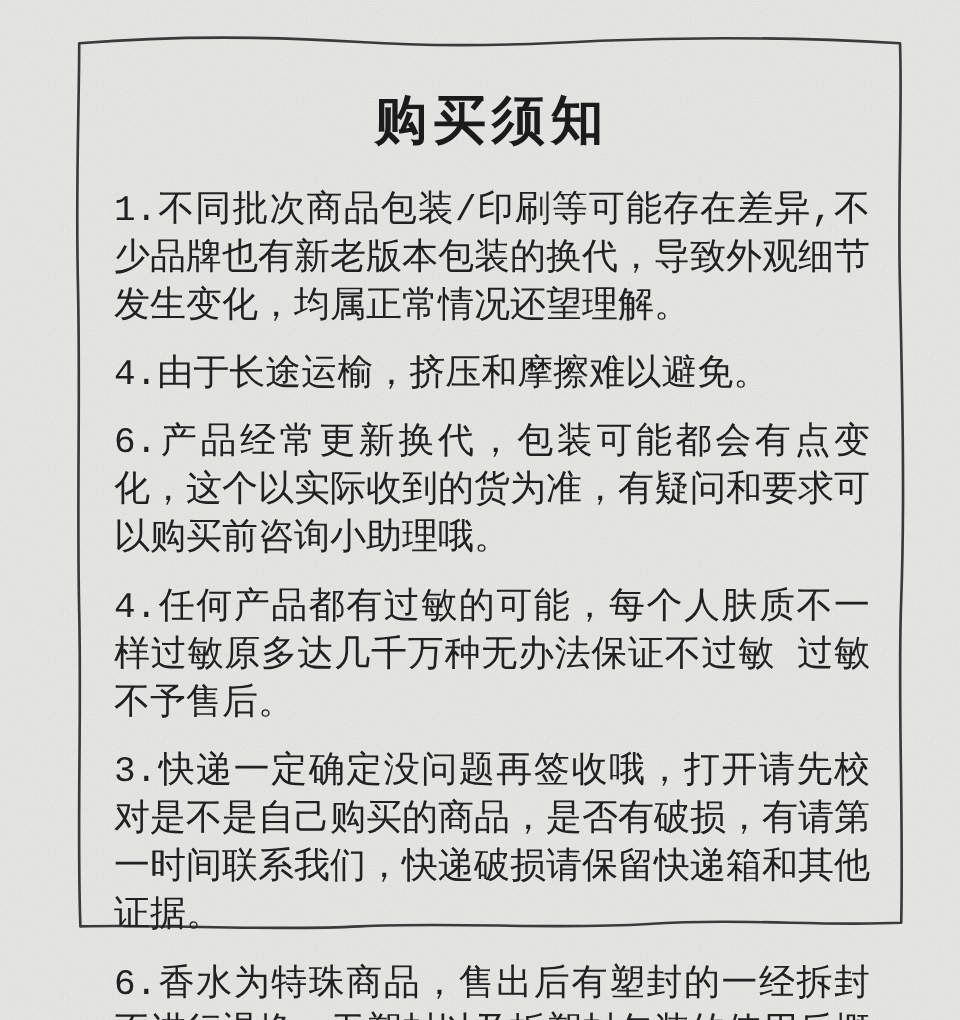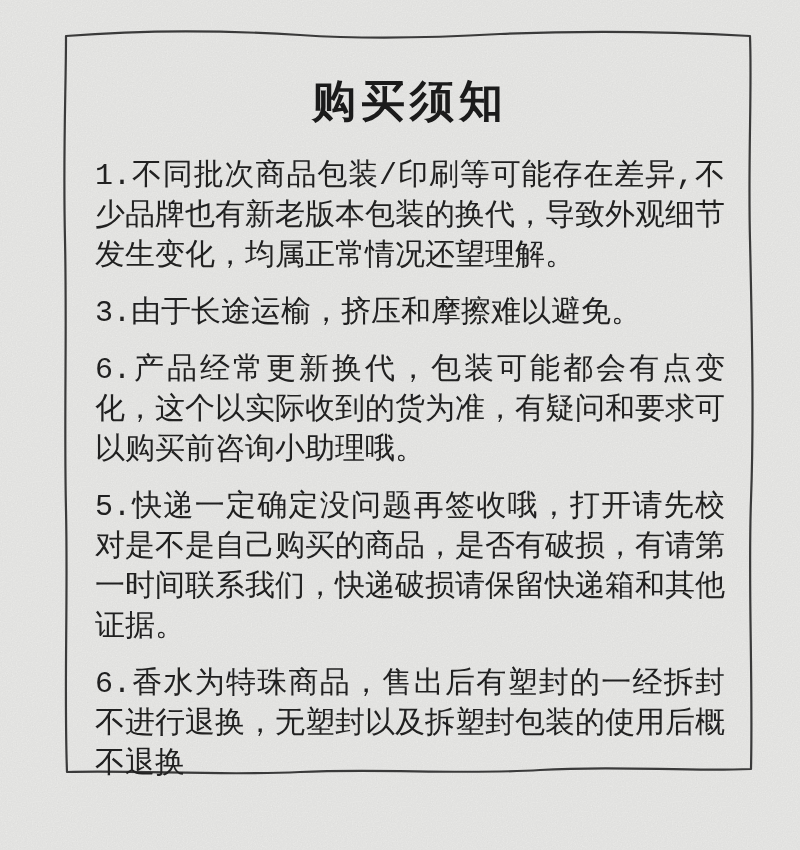--- a/index.html
+++ b/index.html
@@ -90,23 +90,24 @@
              C 64 690, 68 600, 66 510
              C 64 420, 67 330, 65 240
              C 63 150, 66 90, 66 36 Z"></path>
   </svg>
 
   <div class="content">
     <h1 class="notice-title">购买须知</h1>
 
     <p class="notice-item">1.不同批次商品包装/印刷等可能存在差异,不少品牌也有新老版本包装的换代，导致外观细节发生变化，均属正常情况还望理解。</p>
 
-    <p class="notice-item">3.由于长途运榆，挤压和摩擦难以避免。</p>
+    <p class="notice-item">4.由于长途运榆，挤压和摩擦难以避免。</p>
 
     <p class="notice-item">6.产品经常更新换代，包装可能都会有点变化，这个以实际收到的货为准，有疑问和要求可以购买前咨询小助理哦。</p>
 
+    <p class="notice-item">4.任何产品都有过敏的可能，每个人肤质不一样过敏原多达几千万种无办法保证不过敏 过敏不予售后。</p>
 
-    <p class="notice-item">5.快递一定确定没问题再签收哦，打开请先校对是不是自己购买的商品，是否有破损，有请第一时间联系我们，快递破损请保留快递箱和其他证据。</p>
+    <p class="notice-item">3.快递一定确定没问题再签收哦，打开请先校对是不是自己购买的商品，是否有破损，有请第一时间联系我们，快递破损请保留快递箱和其他证据。</p>
 
     <p class="notice-item">6.香水为特珠商品，售出后有塑封的一经拆封不进行退换，无塑封以及拆塑封包装的使用后概不退换</p>
   </div>
 
 </div>
 
 </body></html>

